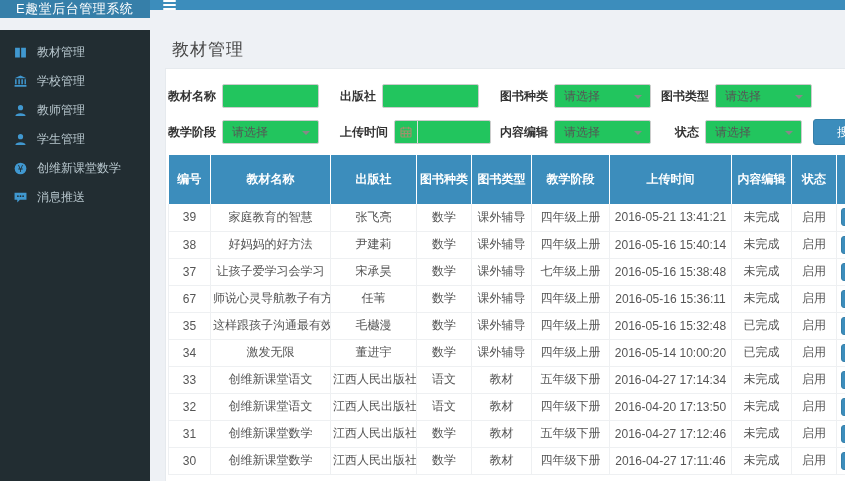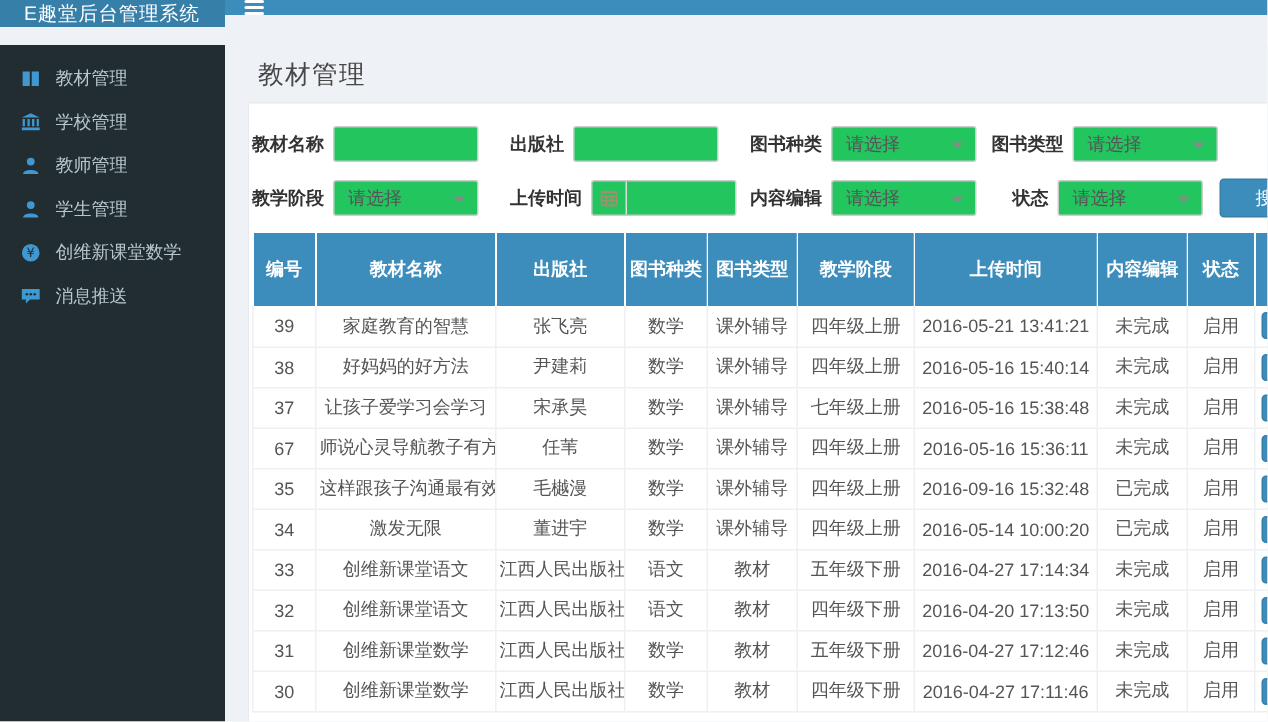--- a/index.html
+++ b/index.html
@@ -282,21 +282,21 @@
             <td>启用</td>
             <td style="text-align: left;"><button class="btn row-action"></button></td>
           </tr>
           <tr>
             <td>35</td>
             <td>这样跟孩子沟通最有效</td>
             <td>毛樾漫</td>
             <td>数学</td>
             <td>课外辅导</td>
             <td>四年级上册</td>
-            <td>2016-09-16 15:32:48</td>
+            <td>2016-05-16 15:32:48</td>
             <td>已完成</td>
             <td>启用</td>
             <td style="text-align: left;"><button class="btn row-action"></button></td>
           </tr>
           <tr>
             <td>34</td>
             <td>激发无限</td>
             <td>董进宇</td>
             <td>数学</td>
             <td>课外辅导</td>

